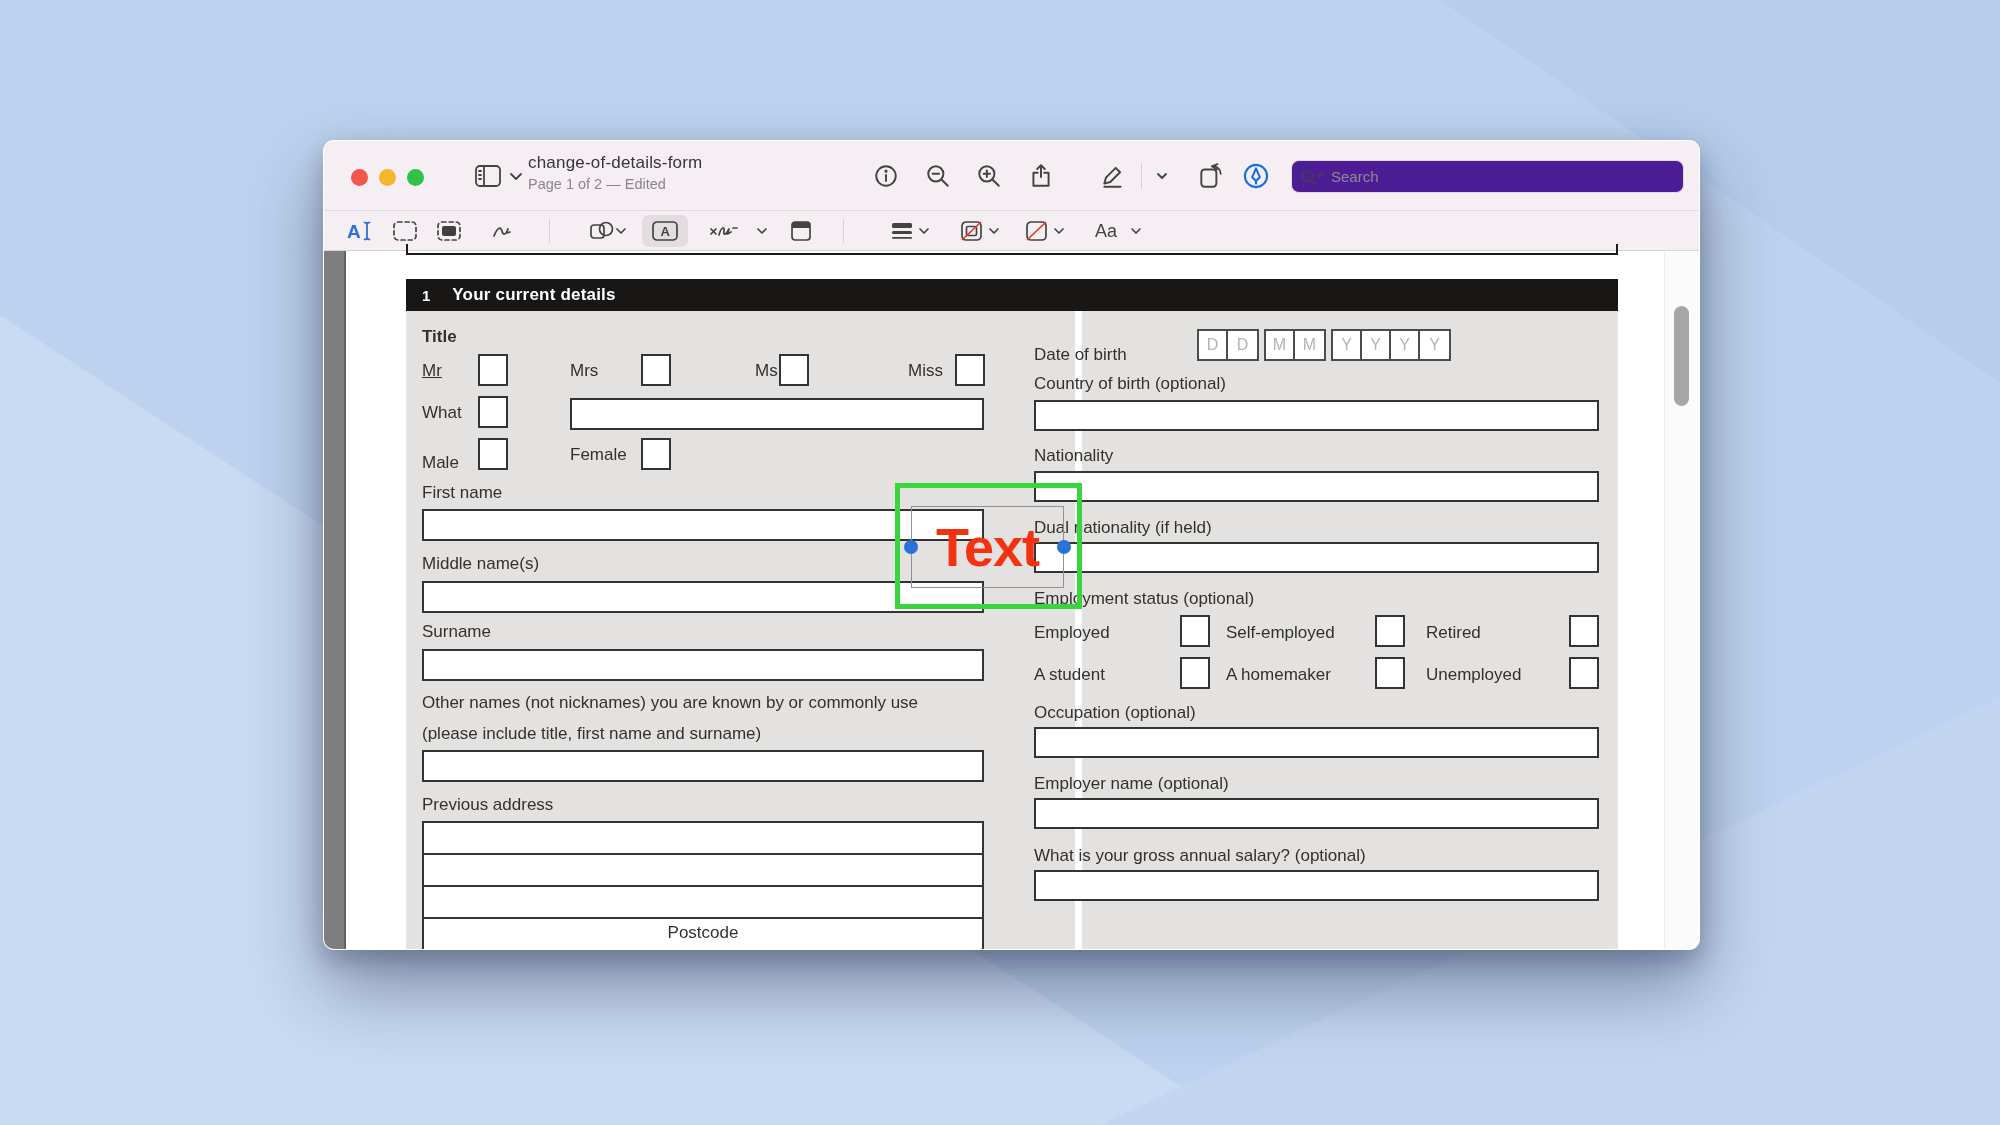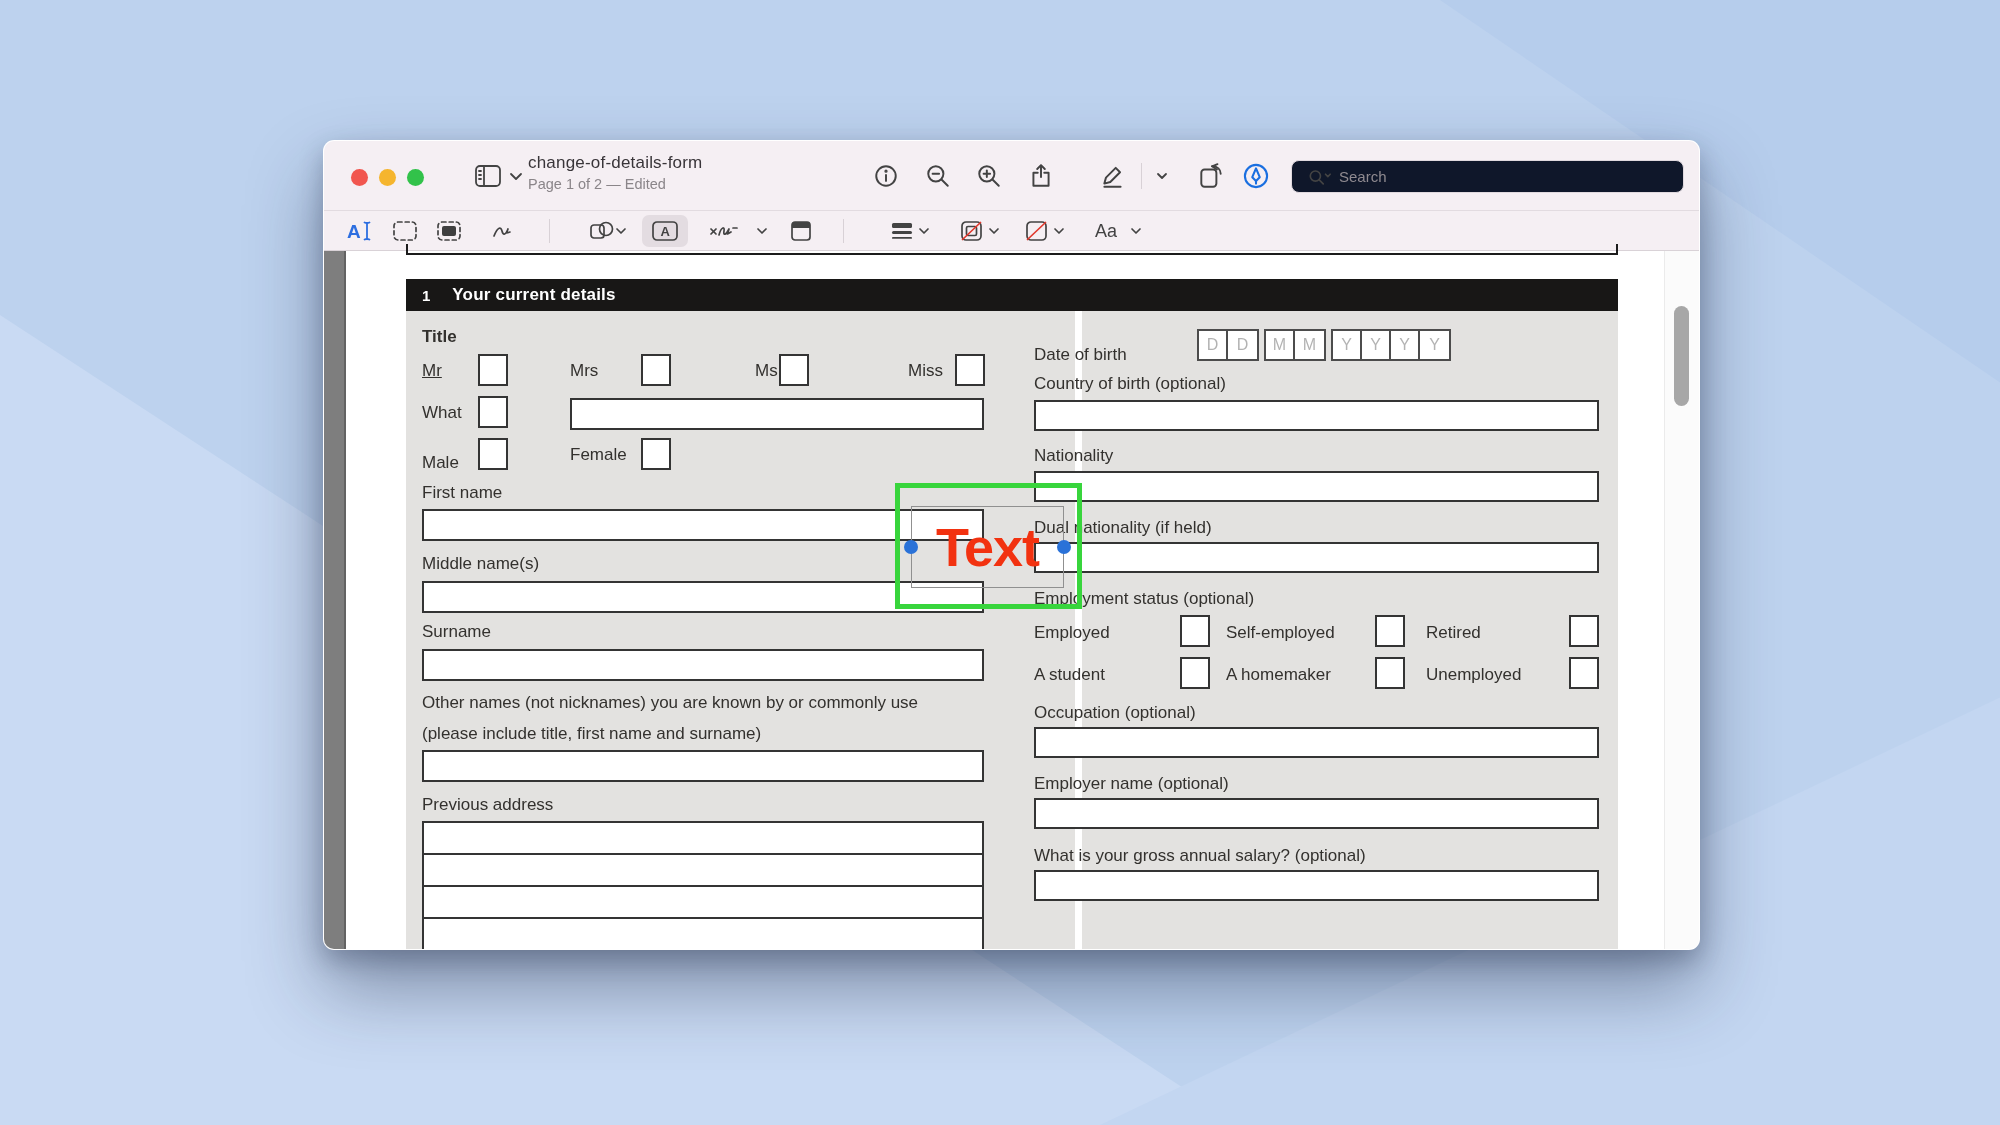--- a/index.html
+++ b/index.html
@@ -25,21 +25,21 @@
   .tl.red { left:27px; background:#f1564f; }
   .tl.yellow { left:55px; background:#f5b52e; }
   .tl.green { left:83px; background:#32c24a; }
   .tbtn { position:absolute; top:50%; transform:translate(-50%,-50%); display:flex; align-items:center; justify-content:center; }
   .ticon { stroke:#434343; fill:none; stroke-width:1.8; stroke-linecap:round; stroke-linejoin:round; }
   .title-block { position:absolute; left:204px; top:12px; }
   .doc-title { font-size:17px; font-weight:normal; color:#393539; letter-spacing:.2px; }
   .doc-sub { font-size:14.5px; color:#8a8589; margin-top:3px; }
   .vdiv { position:absolute; top:22px; width:1px; height:26px; background:#d8d1d6; }
   #searchfield { position:absolute; left:967px; top:19px; width:393px; height:33px; border-radius:8px;
-                 background:#0f172a; border:1px solid #e0d9de; display:flex; align-items:center; padding:0 16px; gap:7px; }
+                 background:#4c1d95; border:1px solid #e0d9de; display:flex; align-items:center; padding:0 8px; gap:7px; }
   #searchfield .ph { font-size:15px; color:#8f8a90; }
 
   
   #mtoolbar { position:absolute; left:0; top:70px; width:100%; height:40px; background:#f5eff3;
               border-bottom:1px solid #d9d2d7; }
   .mbtn { position:absolute; top:50%; transform:translate(-50%,-50%); display:flex; align-items:center; justify-content:center; }
   .micon { stroke:#434343; fill:none; stroke-width:1.7; stroke-linecap:round; stroke-linejoin:round; }
   .mdiv { position:absolute; top:8px; width:1px; height:24px; background:#d8d1d6; }
   .sel-bg { position:absolute; left:318px; top:4px; width:46px; height:32px; background:#e3dce1; border-radius:7px; }
   .aa-label { font-size:18px; color:#434343; }
@@ -350,20 +350,21 @@
         <div class="lbl" style="left:76px; top:442px;">Other names (not nicknames) you are known by or commonly use</div>
         <div class="lbl" style="left:76px; top:473px;">(please include title, first name and surname)</div>
         <div class="inp" style="left:76px; top:499px; width:562px; height:32px;"></div>
 
         <div class="lbl" style="left:76px; top:544px;">Previous address</div>
         <div class="addr">
           <div class="row-line" style="top:30px;"></div>
           <div class="row-line" style="top:62px;"></div>
           <div class="row-line" style="top:94px;"></div>
         </div>
+        <div class="postcode">Postcode</div>
 
         <div class="lbl" style="left:688px; top:94px;">Date of birth</div>
         <div class="dob-group" style="left:851px;">
           <div class="dob-cell">D</div>
           <div class="dob-cell">D</div>
         </div>
         <div class="dob-group" style="left:918px;">
           <div class="dob-cell">M</div>
           <div class="dob-cell">M</div>
         </div>

